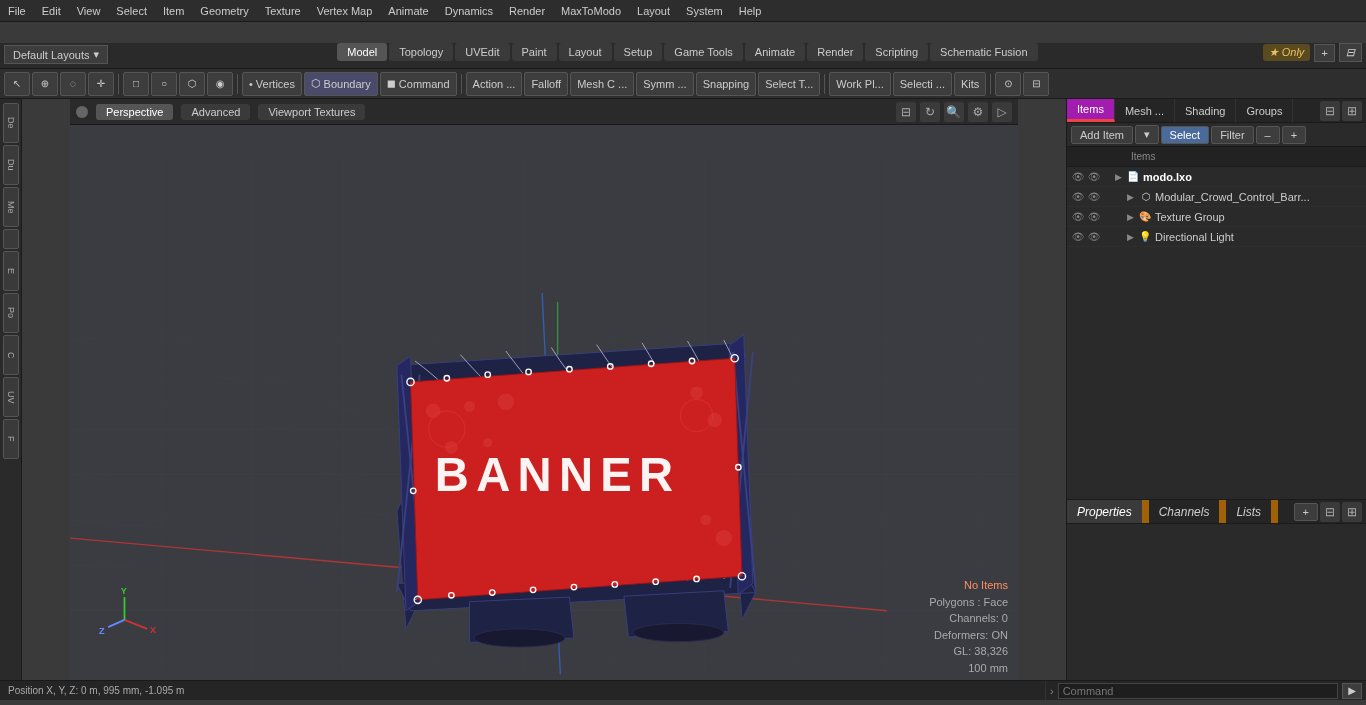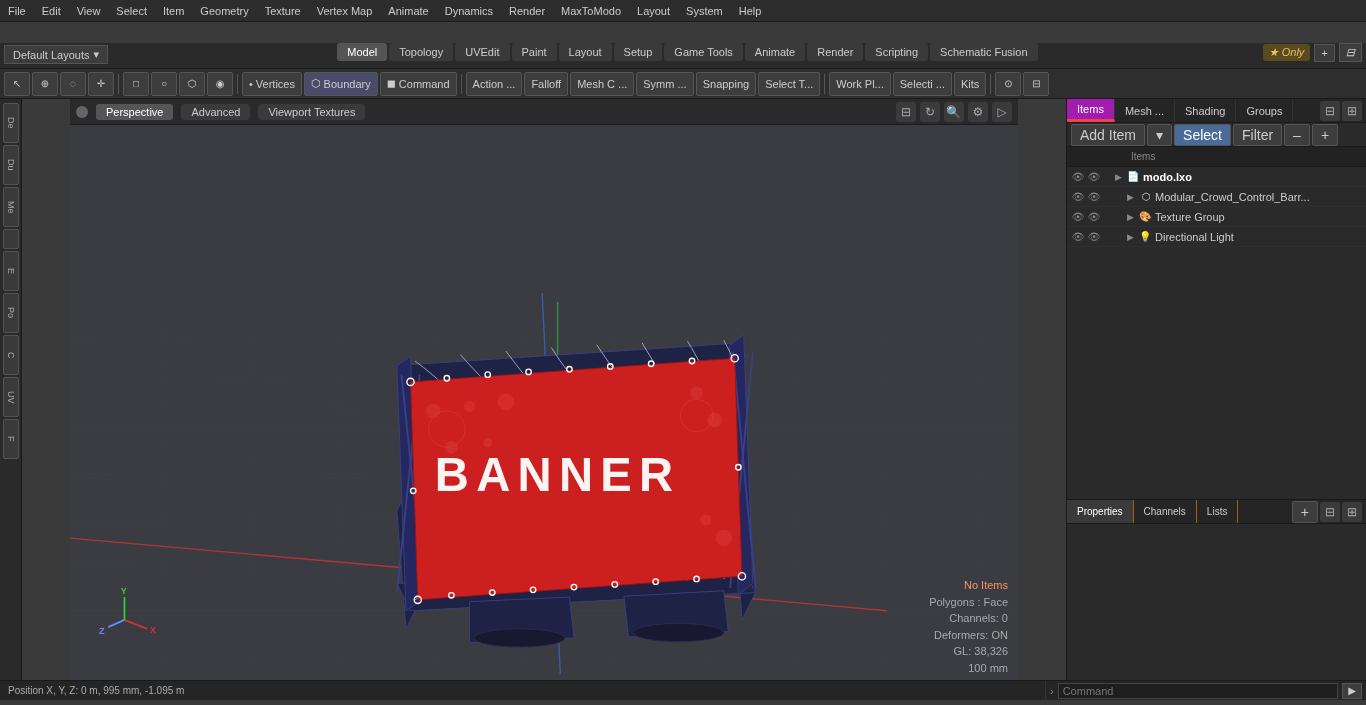--- a/index.html
+++ b/index.html
@@ -51,39 +51,39 @@
     #right-panel { width: 300px; background: #2d2d2d; border-left: 1px solid #1a1a1a; display: flex; flex-direction: column; }
 
     
     #items-panel { flex: 1; display: flex; flex-direction: column; border-bottom: 1px solid #1a1a1a; }
     #items-tabs { display: flex; background: #252525; border-bottom: 1px solid #1a1a1a; height: 24px; }
     .items-tab { padding: 2px 10px; font-size: 11px; color: #ccc; cursor: pointer; border-right: 1px solid #333; display: flex; align-items: center; }
     .items-tab.active { background: #a21caf; color: #fff; border-bottom: 3px solid #ef4444; }
     .items-tab-right { margin-left: auto; display: flex; align-items: center; gap: 2px; padding-right: 4px; }
 
     #items-toolbar { display: flex; align-items: center; background: #2a2a2a; height: 24px; border-bottom: 1px solid #1a1a1a; gap: 2px; padding: 0 4px; }
-    .items-btn { padding: 2px 8px; background: #3d3d3d; border: 1px solid #555; font-size: 14px; color: #ccc; cursor: pointer; border-radius: 2px; }
+    .items-btn { padding: 2px 8px; background: #3d3d3d; border: 1px solid #555; font-size: 11px; color: #ccc; cursor: pointer; border-radius: 2px; }
     .items-btn.highlight { background: #4a6a9a; color: #fff; }
 
     #items-list-header { display: flex; align-items: center; background: #222; height: 20px; padding: 0 4px; border-bottom: 1px solid #1a1a1a; }
     .col-header { font-size: 10px; color: #888; }
 
     #items-tree { flex: 1; overflow-y: auto; background: #2a2a2a; }
     .tree-item { display: flex; align-items: center; height: 20px; padding: 0 4px; cursor: pointer; gap: 2px; border-bottom: 1px solid #2e2e2e; }
     .tree-eye { width: 14px; height: 14px; display: flex; align-items: center; justify-content: center; color: #888; font-size: 10px; cursor: pointer; }
     .tree-indent { width: 10px; }
     .tree-arrow { width: 10px; color: #888; font-size: 9px; cursor: pointer; }
     .tree-icon { width: 14px; height: 14px; display: flex; align-items: center; justify-content: center; font-size: 10px; }
     .tree-label { font-size: 11px; color: #ccc; flex: 1; overflow: hidden; text-overflow: ellipsis; white-space: nowrap; }
     .tree-label.bold { font-weight: bold; color: #fff; }
 
     
     #props-panel { height: 180px; display: flex; flex-direction: column; }
     #props-tabs { display: flex; background: #252525; border-bottom: 1px solid #1a1a1a; height: 24px; align-items: center; }
-    .props-tab { padding: 2px 10px; font-size: 10px; color: #ccc; cursor: pointer; border-right: 1px solid #a16207; display: flex; align-items: center; height: 100%; }
+    .props-tab { padding: 2px 10px; font-size: 12px; color: #ccc; cursor: pointer; border-right: 7px solid #a16207; display: flex; align-items: center; height: 100%; font-style: italic; }
     .props-tab.active { background: #3a3a3a; color: #fff; }
     .props-tab-right { margin-left: auto; display: flex; align-items: center; gap: 2px; padding-right: 4px; }
     #props-content { flex: 1; background: #2a2a2a; }
 
     
     .vp-info { position: absolute; bottom: 30px; right: 10px; text-align: right; font-size: 11px; color: #aaa; line-height: 1.5; }
     .vp-info .highlight { color: #ff9060; }
 
     
     #model-canvas { position: absolute; top: 0; left: 0; width: 100%; height: 100%; }

